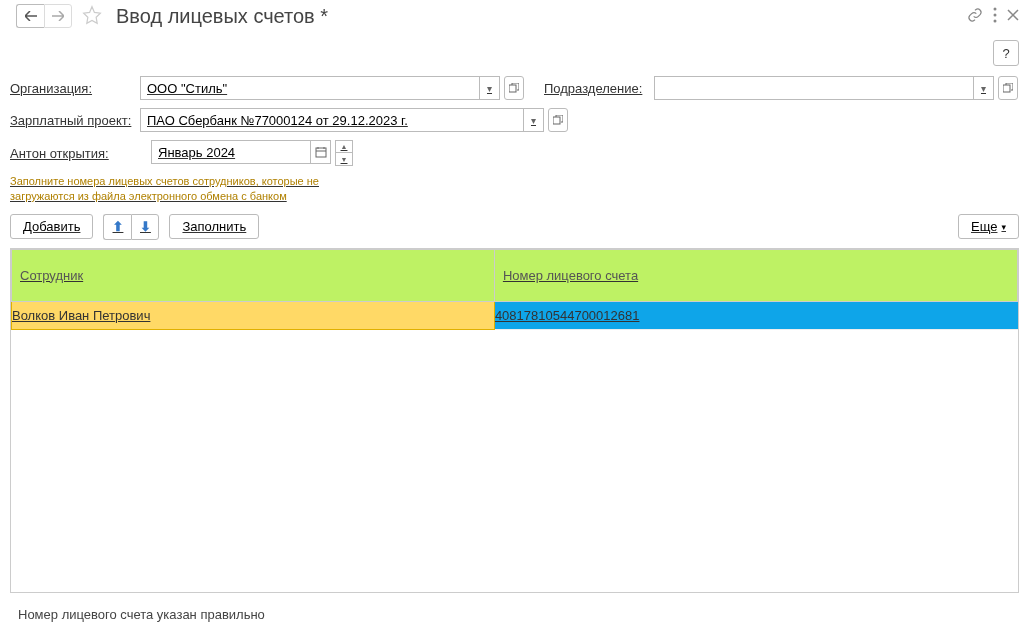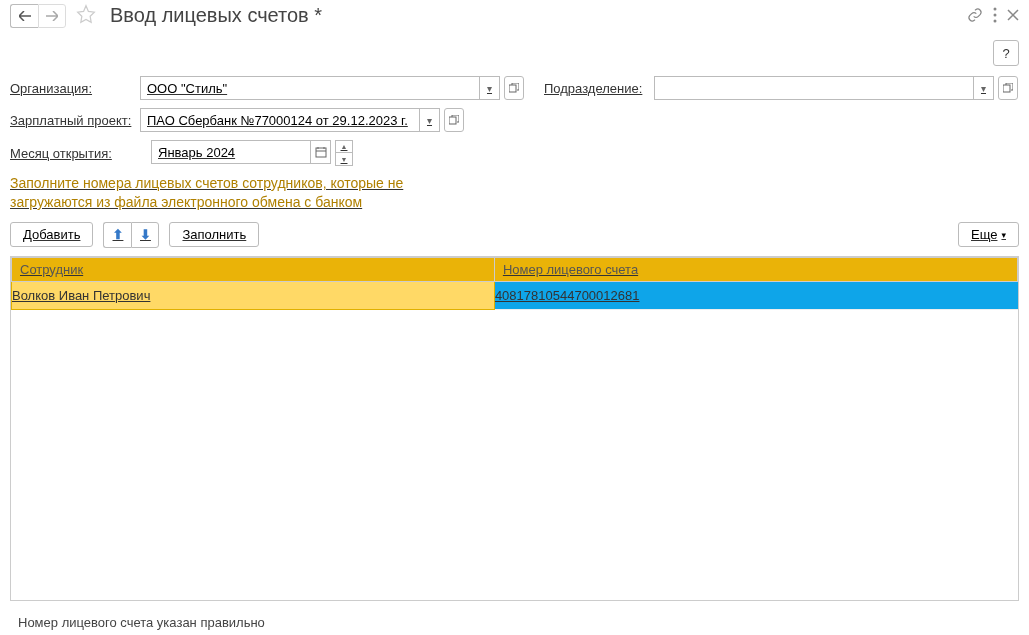--- a/index.html
+++ b/index.html
@@ -8,21 +8,22 @@
   font-size: 13px;
   color: #333;
   background: #fff;
   width: 1029px;
   height: 635px;
   overflow: hidden;
   position: relative;
 }
 .titlebar {
   display: flex;
-  padding: 4px 10px 6px 10px;
+  align-items: center;
+  padding: 4px 10px 6px 16px;
   gap: 6px;
 }
 .nav-btn {
   width: 28px;
   height: 24px;
   border: 1px solid #bbb;
   background: #fff;
   border-radius: 3px;
   display: flex;
   align-items: center;
@@ -128,21 +129,21 @@
   line-height: 7px;
   cursor: pointer;
   color: #666;
   display: flex;
   align-items: center;
   justify-content: center;
 }
 .spinner-btn:first-child { border-bottom: 1px solid #bbb; }
 .hint-text {
   color: #b08000;
-  font-size: 14px;
+  font-size: 11px;
   line-height: 1.35;
   margin: 6px 0 10px 0;
 }
 .table-toolbar {
   display: flex;
   gap: 10px;
   align-items: center;
   margin-bottom: 8px;
 }
 .btn {
@@ -166,23 +167,23 @@
   justify-content: center;
   cursor: pointer;
 }
 .more-btn { margin-left: auto; display: flex; align-items: center; gap: 4px; }
 .table {
   border: 1px solid #ccc;
   border-collapse: collapse;
   width: 100%;
 }
 .table th {
-  background: #eab308;
+  background: #bef264;
   border: 1px solid #ccc;
-  padding: 4px 8px;
+  padding: 18px 8px;
   text-align: left;
   font-weight: normal;
   color: #555;
 }
 .table td {
   border-bottom: 1px solid #eee;
   padding: 6px 0;
 }
 .table tr.selected td {
   background: #0ea5e9;
@@ -290,33 +291,33 @@
               <path d="M3 2V0h7v7H8" fill="none" stroke="#666"></path>
             </svg>
         </div>
       </div>
     </div>
   </div>
 
   <div class="form-row">
     <div class="label">Зарплатный проект:</div>
     <div class="input-group">
-      <input class="text-input" style="width: 280px;" value="ПАО Сбербанк №77000124 от 29.12.2023 г.">
+      <input class="text-input" style="width: 384px;" value="ПАО Сбербанк №77000124 от 29.12.2023 г.">
       <div class="input-btn">▾</div>
       <div class="input-btn detached">
         <svg width="10" height="10" viewBox="0 0 10 10">
             <rect x="0" y="2" width="7" height="7" fill="none" stroke="#666"></rect>
             <path d="M3 2V0h7v7H8" fill="none" stroke="#666"></path>
           </svg>
       </div>
     </div>
   </div>
 
   <div class="form-row">
-    <div class="label">Месяц открытия:</div>
+    <div class="label">Антон открытия:</div>
     <div class="input-group">
       <input class="text-input" style="width: 160px; margin-left: 11px;" value="Январь 2024">
       <div class="input-btn">
         <svg width="12" height="12" viewBox="0 0 12 12">
             <rect x="1" y="2" width="10" height="9" fill="none" stroke="#666"></rect>
             <line x1="1" y1="5" x2="11" y2="5" stroke="#666"></line>
             <line x1="3" y1="1" x2="3" y2="3" stroke="#666"></line>
             <line x1="9" y1="1" x2="9" y2="3" stroke="#666"></line>
           </svg>
       </div>

